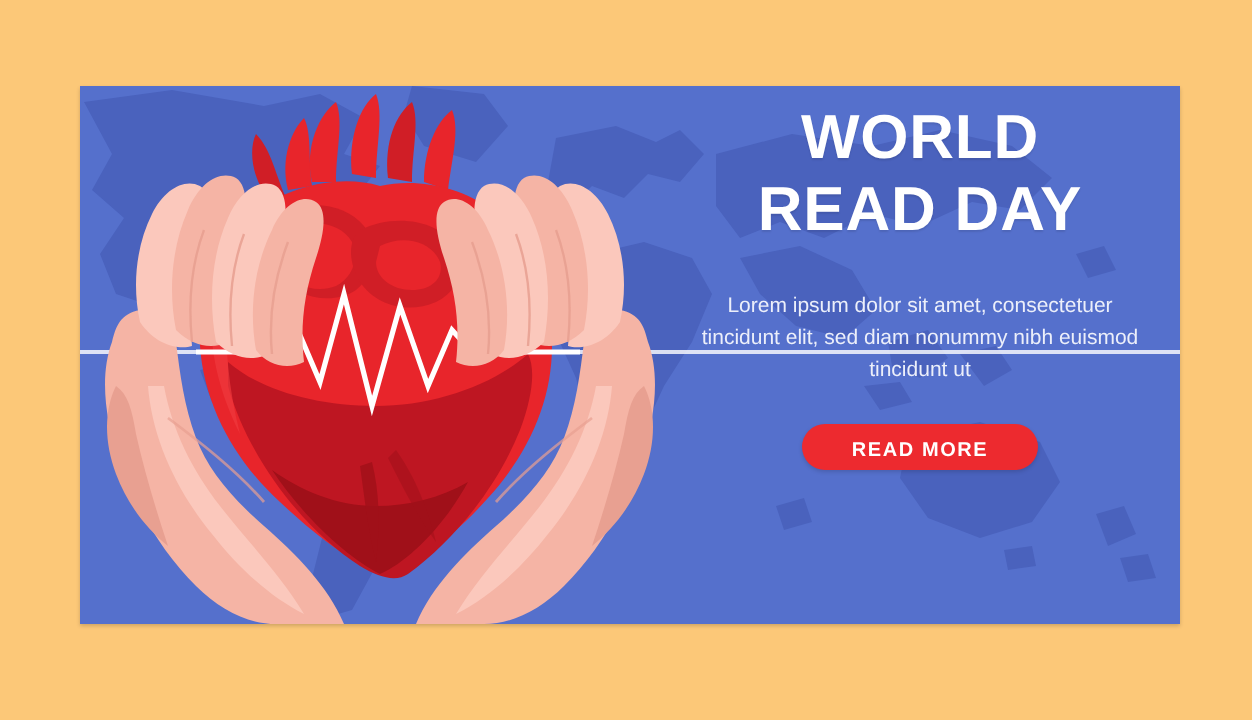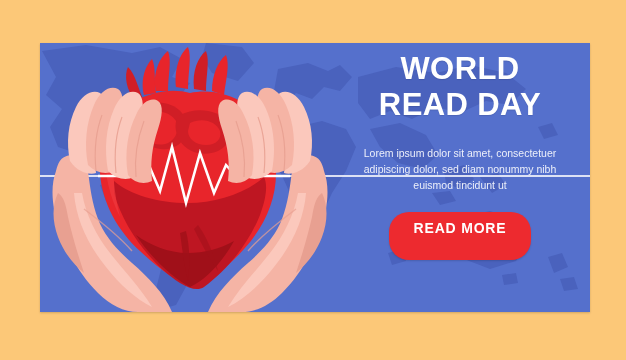--- a/index.html
+++ b/index.html
@@ -77,24 +77,24 @@
     font-size: 10.5px;
     line-height: 1.55;
   }
   #cta-wrap {
     margin-top: 18px;
   }
   #cta-button {
     display: inline-block;
     background: #ED2A2F;
     color: #ffffff;
-    font-size: 14px;
+    font-size: 10px;
     font-weight: 700;
     letter-spacing: 0.8px;
-    padding: 8px 25px 24px 25px;
+    padding: 8px 25px 4px 25px;
     border: none;
     border-radius: 20px;
     cursor: pointer;
     font-family: "Liberation Sans", sans-serif;
     box-shadow: 0 1px 2px rgba(0,0,0,0.15);
   }
 </style>
 </head>
 <body>
 
@@ -250,21 +250,21 @@
       </g>
     </svg>
 
     <div id="right-col">
 
       <h1 id="title">
         <span class="ln">WORLD</span>
         <span class="ln">READ DAY</span>
       </h1>
 
-      <p id="body-text">Lorem ipsum dolor sit amet, consectetuer adipiscing dolor, sed diam nonummy nibh euismod tincidunt ut</p>
+      <p id="body-text">Lorem ipsum dolor sit amet, consectetuer tincidunt elit, sed diam nonummy nibh euismod tincidunt ut</p>
 
       <div id="cta-wrap">
         <button id="cta-button">READ MORE</button>
       </div>
 
     </div>
 
   </div>
 </div>
 

